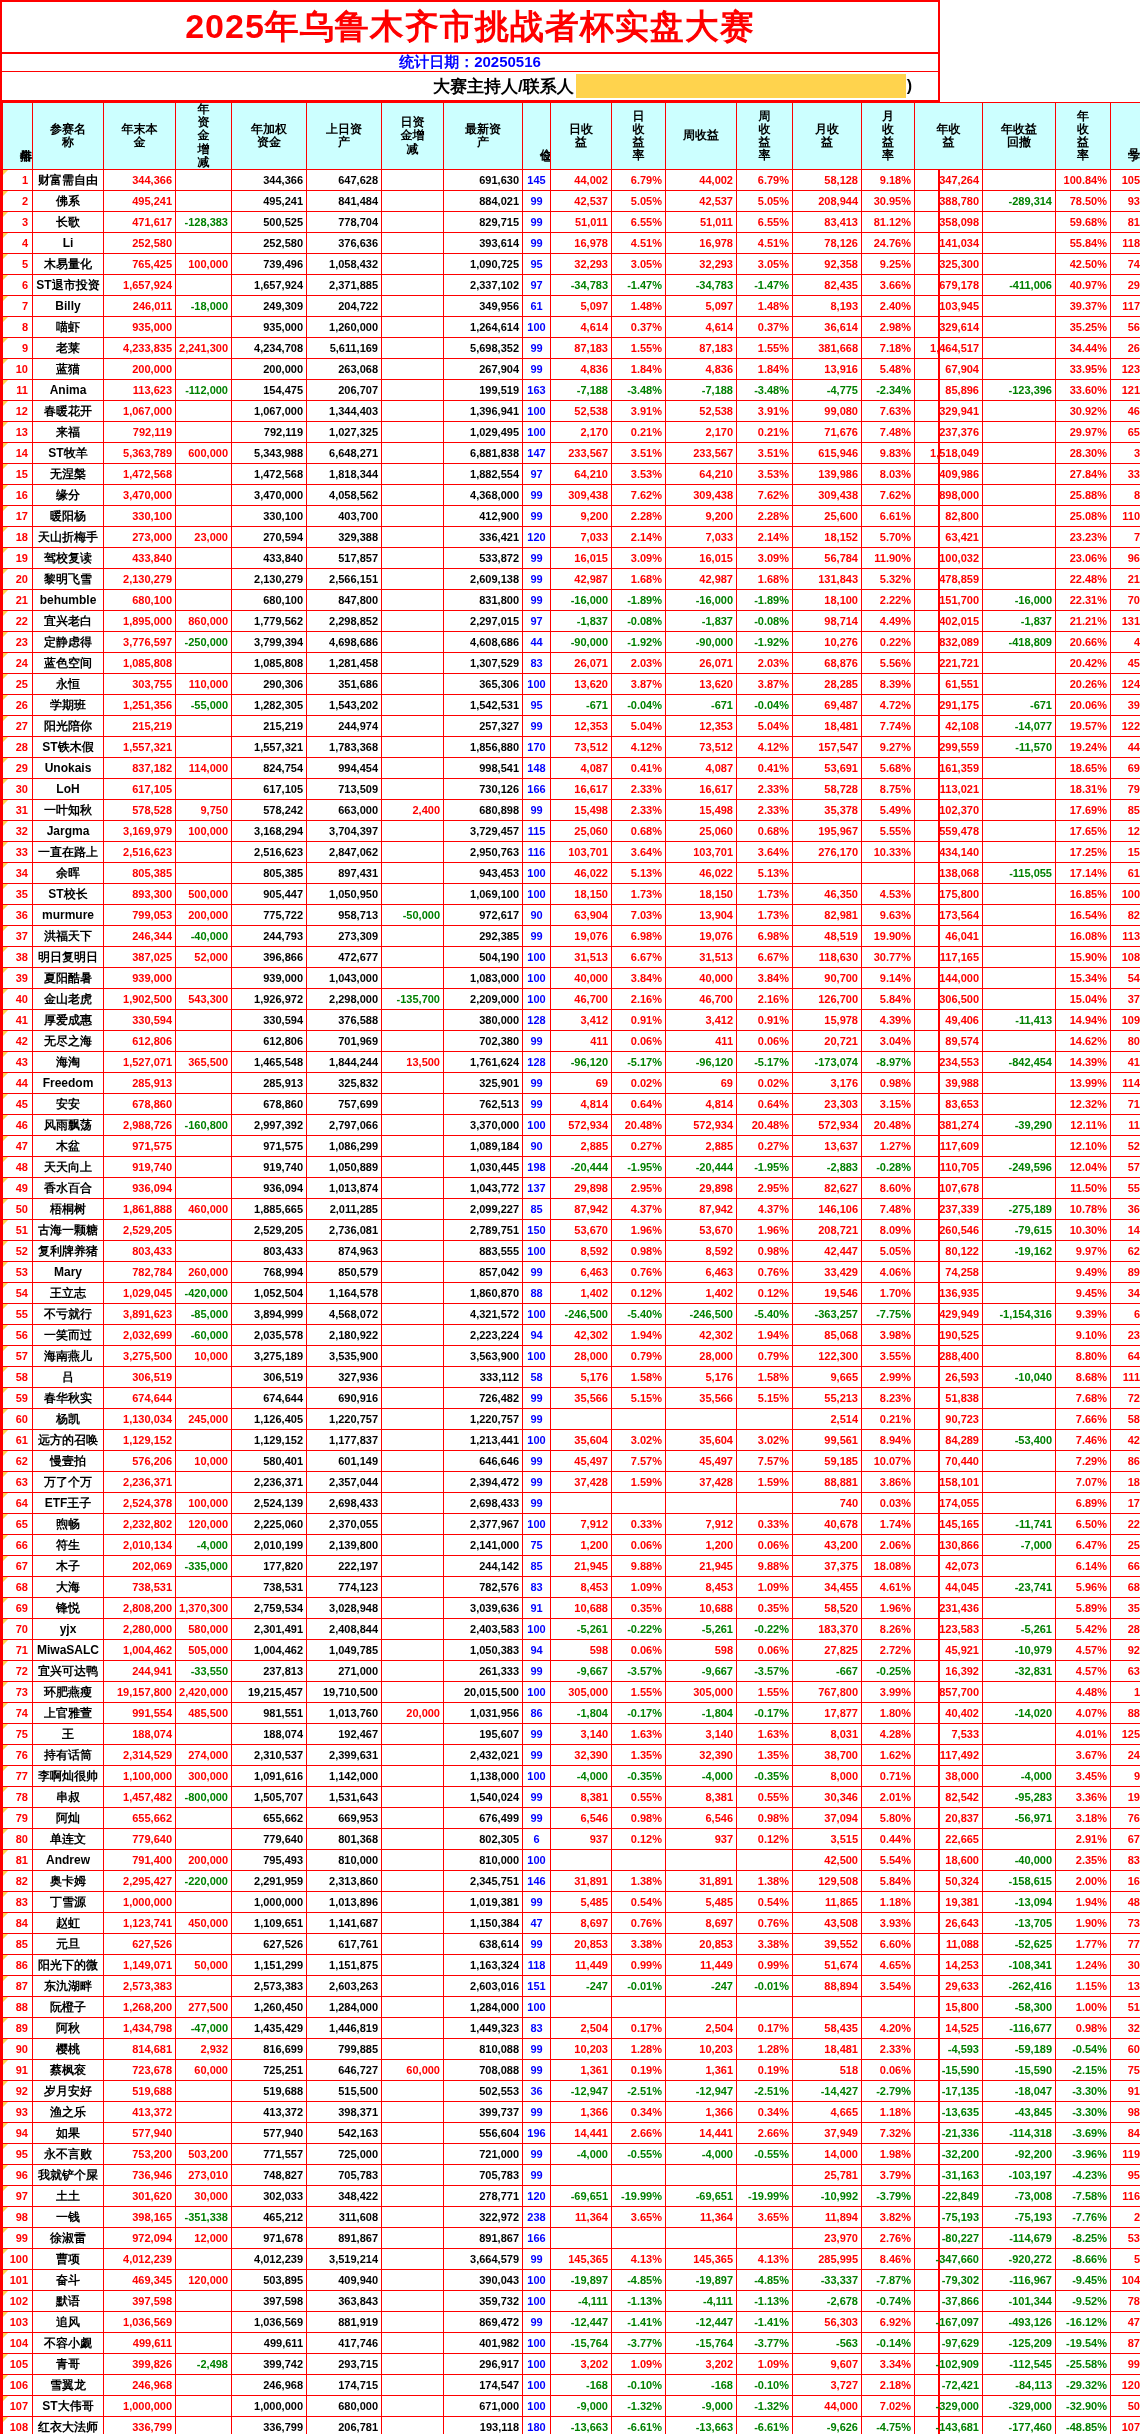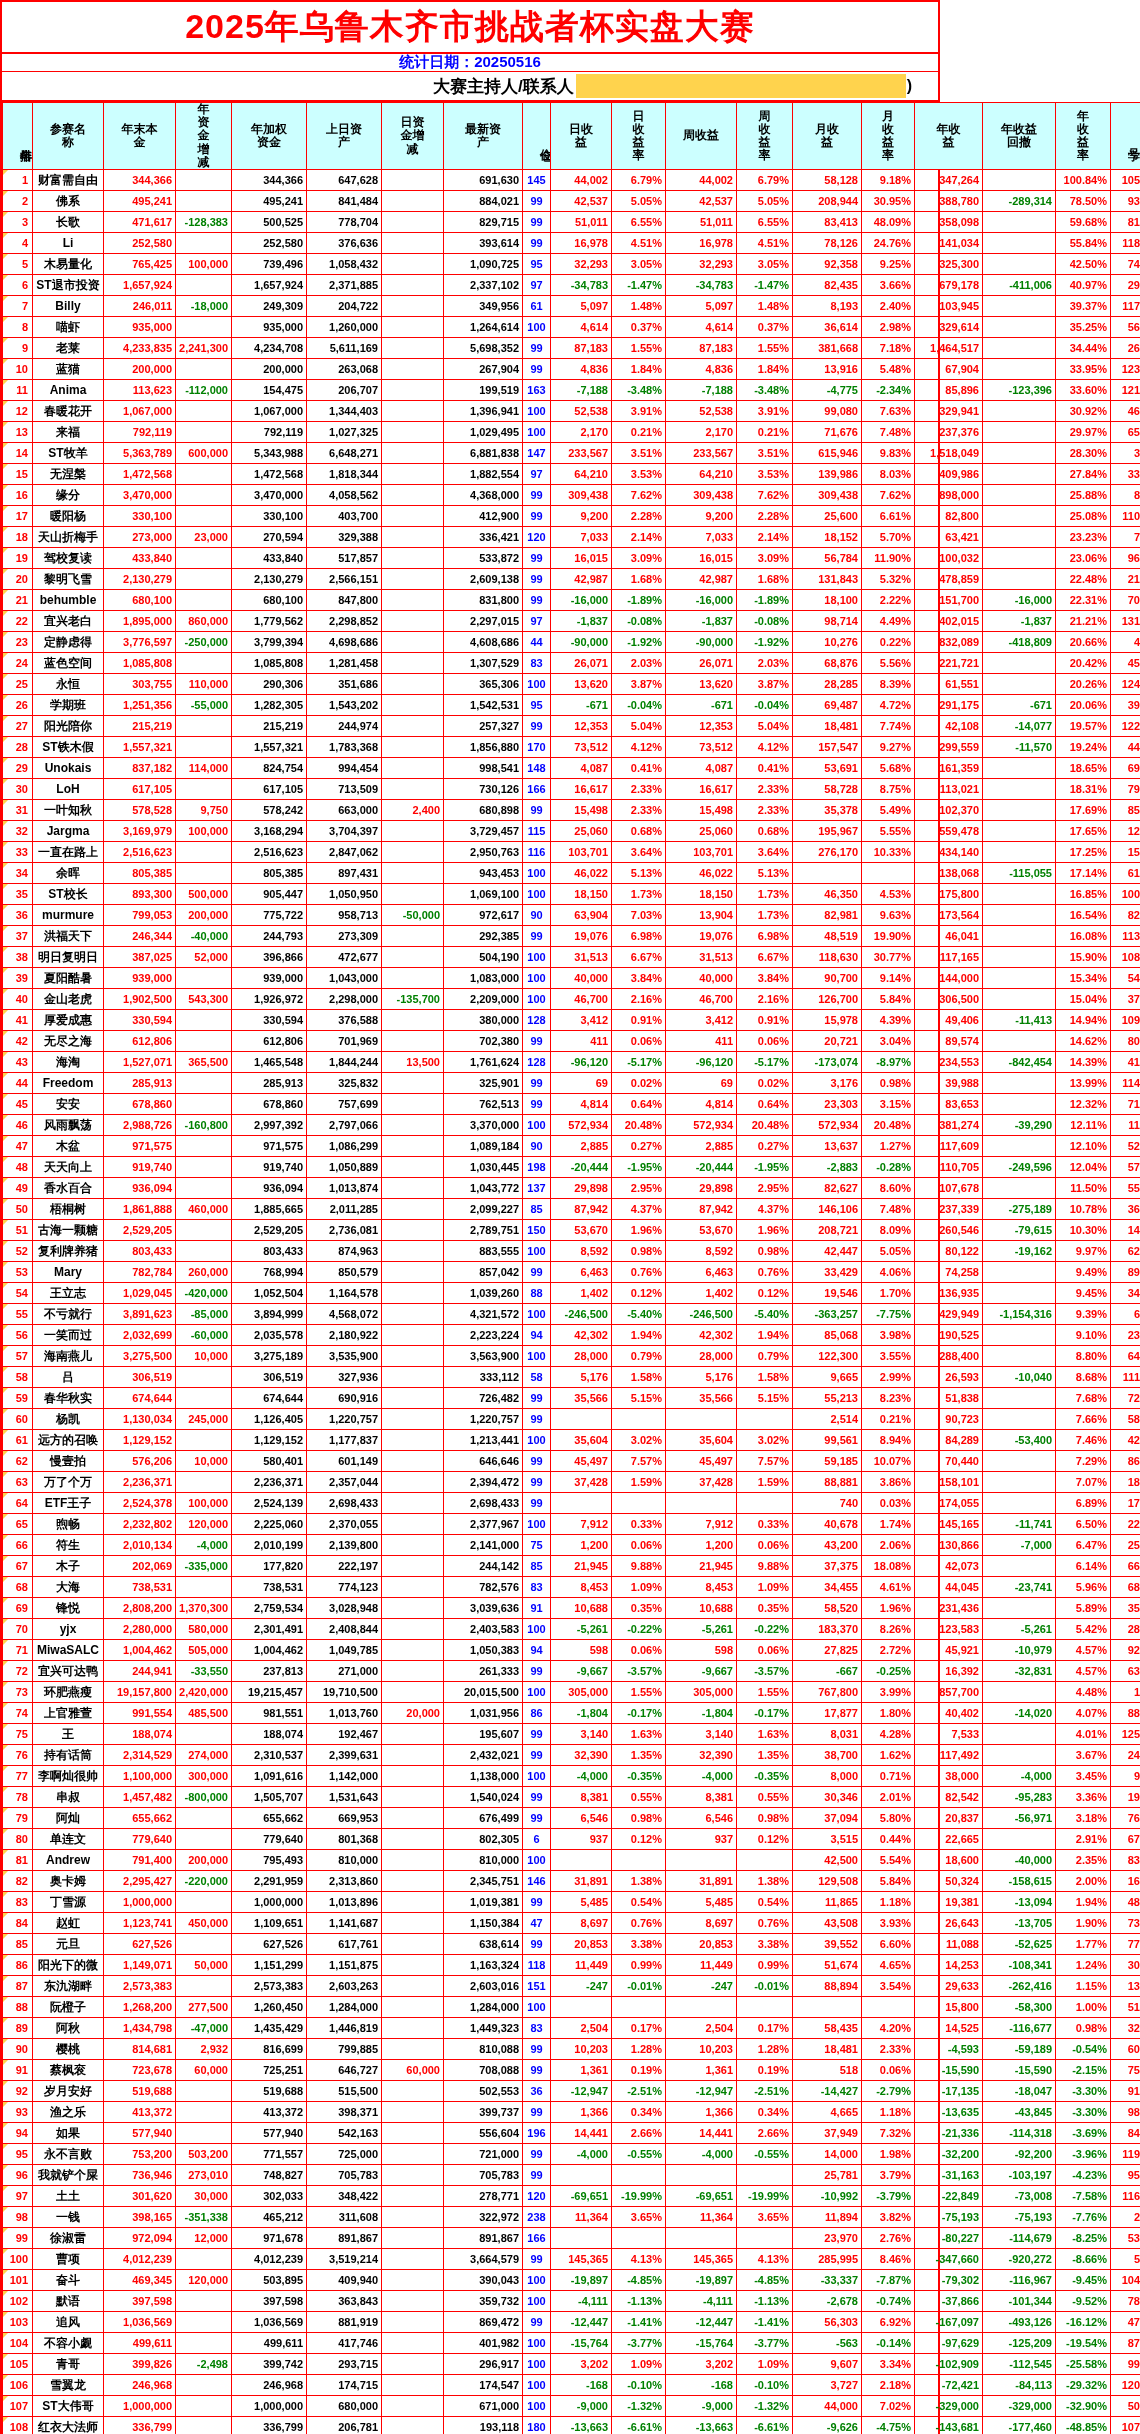--- a/index.html
+++ b/index.html
@@ -150,21 +150,21 @@
           <td class="m-blk">500,525</td>
           <td class="m-blk">778,704</td>
           <td class="signed"></td>
           <td class="m-blk">829,715</td>
           <td class="pos">99</td>
           <td class="signed up">51,011</td>
           <td class="signed up">6.55%</td>
           <td class="signed up">51,011</td>
           <td class="signed up">6.55%</td>
           <td class="signed up">83,413</td>
-          <td class="signed up">48.09%</td>
+          <td class="signed up">81.12%</td>
           <td class="signed up">358,098</td>
           <td class="signed"></td>
           <td class="signed up">59.68%</td>
           <td class="sid">81</td>
         </tr>
         <tr>
           <td class="rank">4</td>
           <td class="name">Li</td>
           <td class="m-red">252,580</td>
           <td class="signed"></td>
@@ -1214,21 +1214,21 @@
           <td class="sid">89</td>
         </tr>
         <tr>
           <td class="rank">54</td>
           <td class="name">王立志</td>
           <td class="m-red">1,029,045</td>
           <td class="signed down">-420,000</td>
           <td class="m-blk">1,052,504</td>
           <td class="m-blk">1,164,578</td>
           <td class="signed"></td>
-          <td class="m-blk">1,039,260</td>
+          <td class="m-blk">1,860,870</td>
           <td class="pos">88</td>
           <td class="signed up">1,402</td>
           <td class="signed up">0.12%</td>
           <td class="signed up">1,402</td>
           <td class="signed up">0.12%</td>
           <td class="signed up">19,546</td>
           <td class="signed up">1.70%</td>
           <td class="signed up">136,935</td>
           <td class="signed"></td>
           <td class="signed up">9.45%</td>

